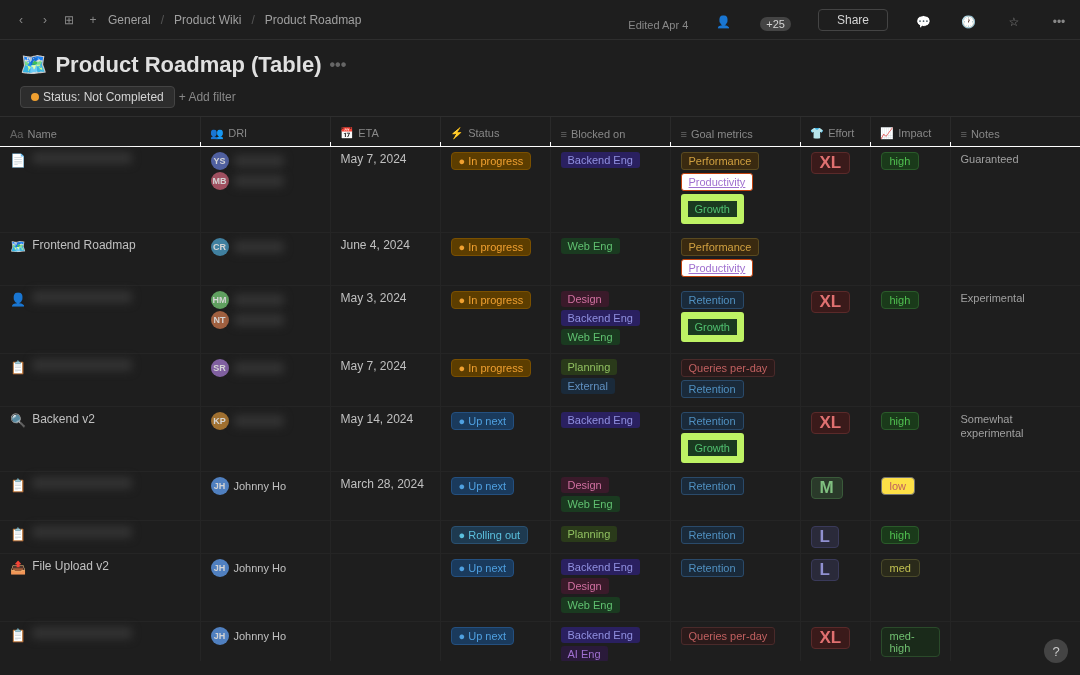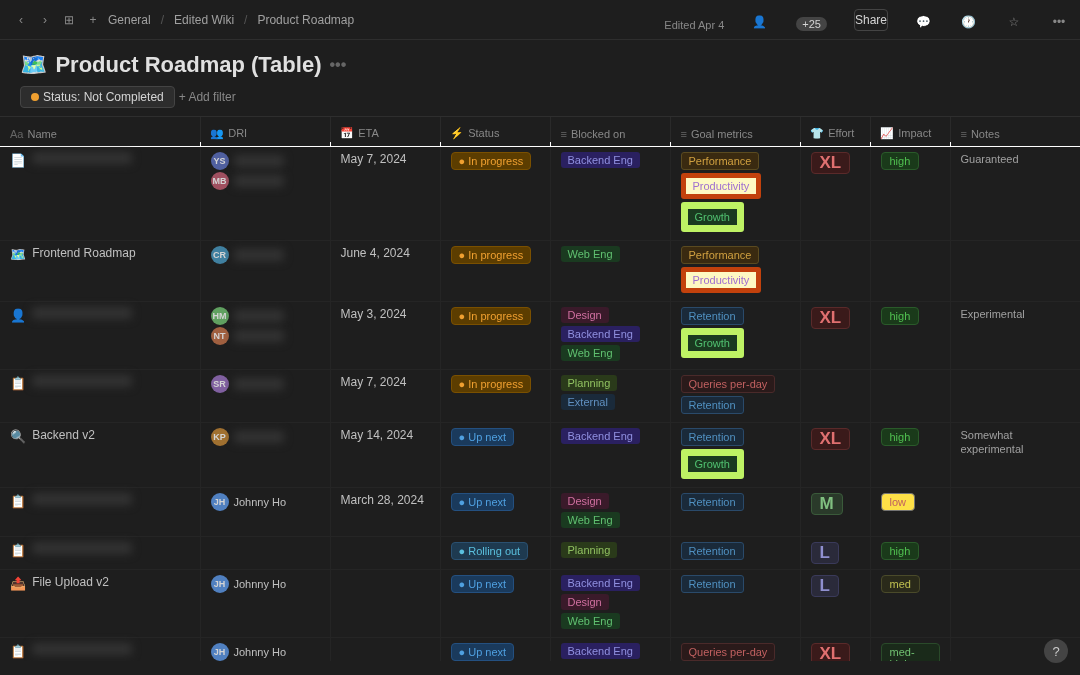--- a/index.html
+++ b/index.html
@@ -28,21 +28,21 @@
     .top-nav .nav-left { display: flex; align-items: center; gap: 6px; flex: 1; }
     .top-nav .nav-right { display: flex; align-items: flex-end; gap: 27px; }
     .breadcrumb { display: flex; align-items: center; gap: 10px; }
     .breadcrumb-item { color: #a0a0a0; cursor: pointer; }
     .breadcrumb-sep { color: #555; }
     .nav-icon { width: 18px; height: 18px; display: inline-flex; align-items: center; justify-content: center; color: #888; cursor: pointer; }
     .share-btn {
       background: transparent;
       border: 1px solid #444;
       color: #d4d4d4;
-      padding: 3px 0;
+      padding: 3px 18px;
       border-radius: 4px;
       cursor: pointer;
       font-size: 12px;
     }
     .edited-info { color: #888; font-size: 11px; }
     .avatar-count { background: #444; color: #d4d4d4; border-radius: 10px; padding: 1px 6px; font-size: 11px; }
 
     
     .page-header {
       padding: 12px 20px 0 20px;
@@ -187,21 +187,21 @@
     .tag-backend { background: #2a2060; color: #9090e0; }
     .tag-web { background: #1a3a20; color: #60c070; }
     .tag-design { background: #3a1a2a; color: #d070a0; }
     .tag-planning { background: #2a3a1a; color: #90c060; }
     .tag-external { background: #1a2a3a; color: #6090c0; }
     .tag-ai { background: #2a1a3a; color: #a070d0; }
 
     
     .goal-tag { display: inline-block; border-radius: 3px; padding: 2px 7px; font-size: 11px; margin-bottom: 3px; white-space: nowrap; }
     .goal-performance { background: #3a2a10; color: #d0a040; border: 1px solid #5a4a20; }
-    .goal-productivity { background: #fef9c3; color: #a070d0; border: 5px solid #c2410c; }
+    .goal-productivity { background: #ffffff; color: #a070d0; border: 1px solid #c2410c; text-decoration: underline; }
     .goal-growth { background: #1a3a20; color: #50c070; border: 7px solid #bef264; }
     .goal-retention { background: #1a2a3a; color: #5090c0; border: 1px solid #2a4a6a; }
     .goal-queries { background: #2a1a1a; color: #c06060; border: 1px solid #4a2a2a; }
 
     
     .effort-badge { display: inline-block; border-radius: 4px; padding: 0 8px; font-size: 17px; font-weight: 600; }
     .effort-xl { background: #3a1a1a; color: #e07070; border: 1px solid #5a2a2a; }
     .effort-l { background: #2a2a3a; color: #9090d0; border: 1px solid #3a3a5a; }
     .effort-m { background: #2a3a2a; color: #80c080; border: 1px solid #3a5a3a; }
 
@@ -237,21 +237,21 @@
 
 <div class="top-nav">
   <div class="nav-left">
     <span class="nav-icon">‹</span>
     <span class="nav-icon">›</span>
     <span class="nav-icon">⊞</span>
     <span class="nav-icon">+</span>
     <div class="breadcrumb">
       <span class="breadcrumb-item">General</span>
       <span class="breadcrumb-sep">/</span>
-      <span class="breadcrumb-item">Edited Wiki</span>
+      <span class="breadcrumb-item">Product Wiki</span>
       <span class="breadcrumb-sep">/</span>
       <span class="breadcrumb-item">Product Roadmap</span>
     </div>
   </div>
   <div class="nav-right">
     <span class="edited-info">Edited Apr 4</span>
     <span class="nav-icon">👤</span>
     <span class="avatar-count">+25</span>
     <button class="share-btn">Share</button>
     <span class="nav-icon">💬</span>

